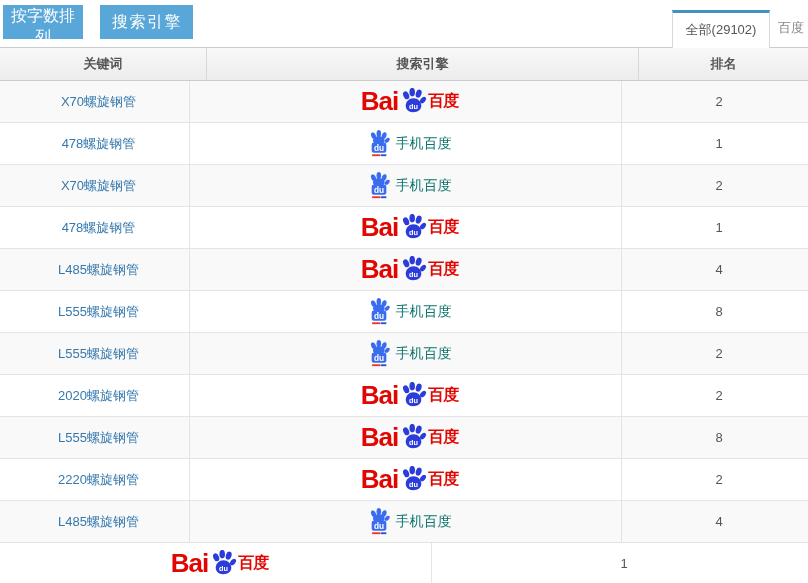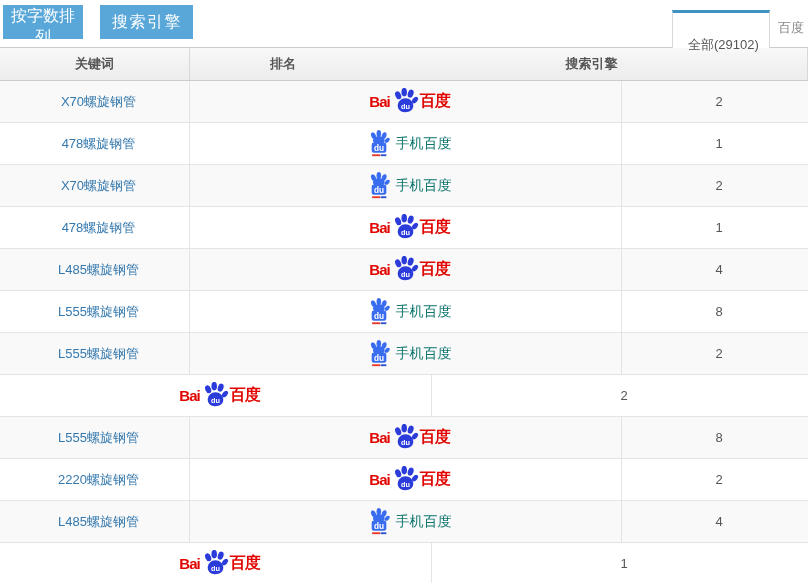--- a/index.html
+++ b/index.html
@@ -9,44 +9,44 @@
   .toolbar{padding:5px 0 0 3px;height:34px;}
   .btn{display:inline-block;height:34px;background:var(--button-bg,#58a7d8);color:#fff;border:none;
        font-size:16px;font-family:inherit;text-align:center;cursor:pointer;vertical-align:top;}
   .btn1{width:80px;margin-right:13px;}
   .btn2{width:93px;letter-spacing:1.5px;}
 
   
   .tabs{position:absolute;top:10px;left:672px;display:flex;align-items:flex-start;z-index:3;}
   .tab{box-sizing:border-box;height:37px;line-height:36px;background:#fff;font-size:13px;color:#888;
        padding:0 8px;white-space:nowrap;cursor:pointer;}
-  .tab.active{width:98px;height:38px;line-height:33px;text-align:center;color:#555;padding:15px;
+  .tab.active{width:98px;height:38px;line-height:33px;text-align:center;color:#555;padding:0;
        border-top:3px solid var(--tab-active-border,#4192c1);
        border-left:1px solid #d9d9d9;border-right:1px solid #d9d9d9;}
 
   
   .table{margin-top:8px;border-top:1px solid #ccc;}
   .thead{display:flex;height:32px;line-height:32px;background:linear-gradient(#f8f8f8,#ececec);
          border-bottom:1px solid #ccc;font-weight:bold;font-size:13px;color:#555;}
   .th{box-sizing:border-box;text-align:center;}
-  .th-kw{width:190px;border-right:1px solid #d8d8d8;}
+  .th-kw{width:207px;border-right:1px solid #d8d8d8;}
   .th-eng{width:432px;border-right:1px solid #d8d8d8;}
   .th-rank{flex:1;}
 
   .tr{display:flex;height:42px;box-sizing:border-box;border-bottom:1px solid #e4e4e4;background:#fff;}
   .tr.odd{background:var(--row-alt-bg,#f9f9f9);}
   .td{box-sizing:border-box;display:flex;align-items:center;justify-content:center;padding-left:8px;}
   .td-kw{width:190px;border-right:1px solid #e4e4e4;}
   .td-eng{width:432px;border-right:1px solid #e4e4e4;}
   .td-rank{flex:1;font-size:13px;color:#555;}
   .kw{color:var(--keyword-link,#3478ad);font-size:13px;text-decoration:none;cursor:pointer;}
 
   
   .eng-pc{display:flex;align-items:center;}
-  .bai{color:var(--baidu-red,#e10601);font-weight:bold;font-size:15px;letter-spacing:-1px;}
+  .bai{color:var(--baidu-red,#e10601);font-weight:bold;font-size:26px;letter-spacing:-1px;}
   .paw-pc{width:27px;height:25px;margin:0 1px 3px 2px;}
   .cn{color:var(--baidu-red,#e10601);font-weight:bold;font-size:16px;letter-spacing:-1px;}
 
   
   .eng-mob{display:flex;align-items:center;}
   .mob-icon{width:22px;height:27px;margin-right:6px;}
   .mob-label{font-size:14px;color:#0f766e;}
 </style>
 </head>
 <body>
@@ -59,22 +59,22 @@
   </div>
 
   <div class="tabs">
     <div class="tab active">全部(29102)</div>
     <div class="tab">百度</div>
   </div>
 
   <div class="table">
     <div class="thead">
       <div class="th th-kw">关键词</div>
+      <div class="th th-eng">搜索引擎</div>
       <div class="th th-rank">排名</div>
-      <div class="th th-eng">搜索引擎</div>
     </div>
     <div id="tbody">
   <div class="tr odd is-pc">
     <div class="td td-kw">
       <a class="kw">X70螺旋钢管</a>
     </div>
     <div class="td td-eng">
       <span class="eng-pc">
         <span class="bai">Bai</span>
         <svg class="paw-pc" viewBox="0 0 60 58" xmlns="http://www.w3.org/2000/svg">
@@ -240,20 +240,23 @@
           <rect x="4.5" y="26.3" width="9" height="2" fill="#e5342c"></rect>
           <rect x="14" y="26.3" width="6" height="2" fill="#2a50d0"></rect>
         </svg>
         <span class="mob-label">手机百度</span>
       </span>
     </div>
     <div class="td td-rank">2</div>
   </div>
 
   <div class="tr even is-pc">
+    <div class="td td-kw">
+      <a class="kw">2020螺旋钢管</a>
+    </div>
     <div class="td td-eng">
       <span class="eng-pc">
         <span class="bai">Bai</span>
         <svg class="paw-pc" viewBox="0 0 60 58" xmlns="http://www.w3.org/2000/svg">
           <g fill="var(--baidu-blue,#2b3cdb)">
             <ellipse cx="13" cy="17" rx="6.5" ry="9.5" transform="rotate(-24 13 17)"></ellipse>
             <ellipse cx="27" cy="9.5" rx="6.5" ry="10"></ellipse>
             <ellipse cx="42" cy="13" rx="6.5" ry="9.5" transform="rotate(18 42 13)"></ellipse>
             <ellipse cx="52" cy="28" rx="5.5" ry="8.5" transform="rotate(42 52 28)"></ellipse>
             <path d="M30 24 C40 24 48 32 48 41 C48 50 40 56 29 56 C18 56 12 49 12 41 C12 32 20 24 30 24 Z"></path>

